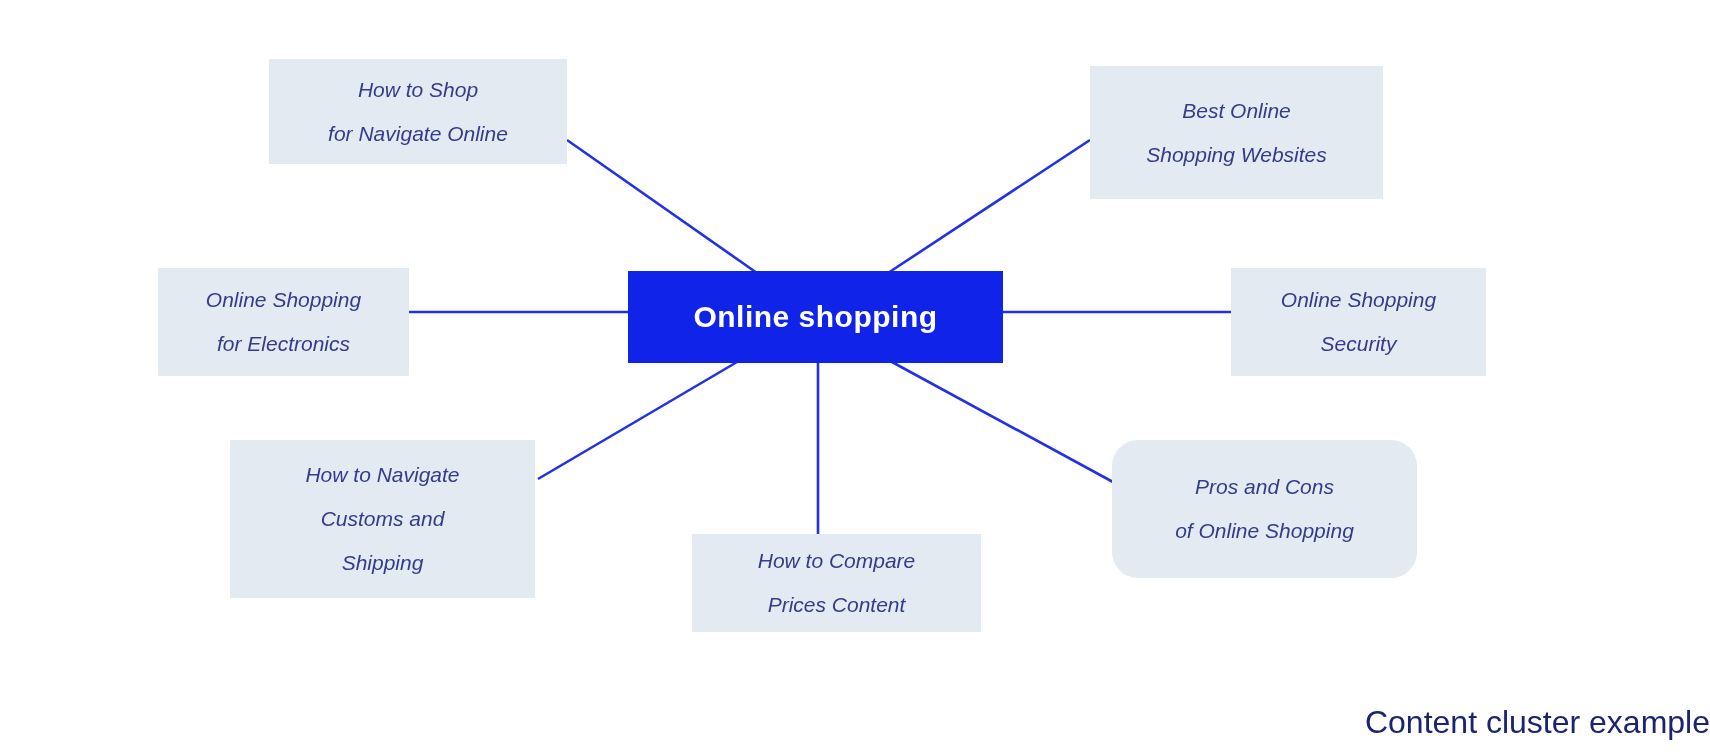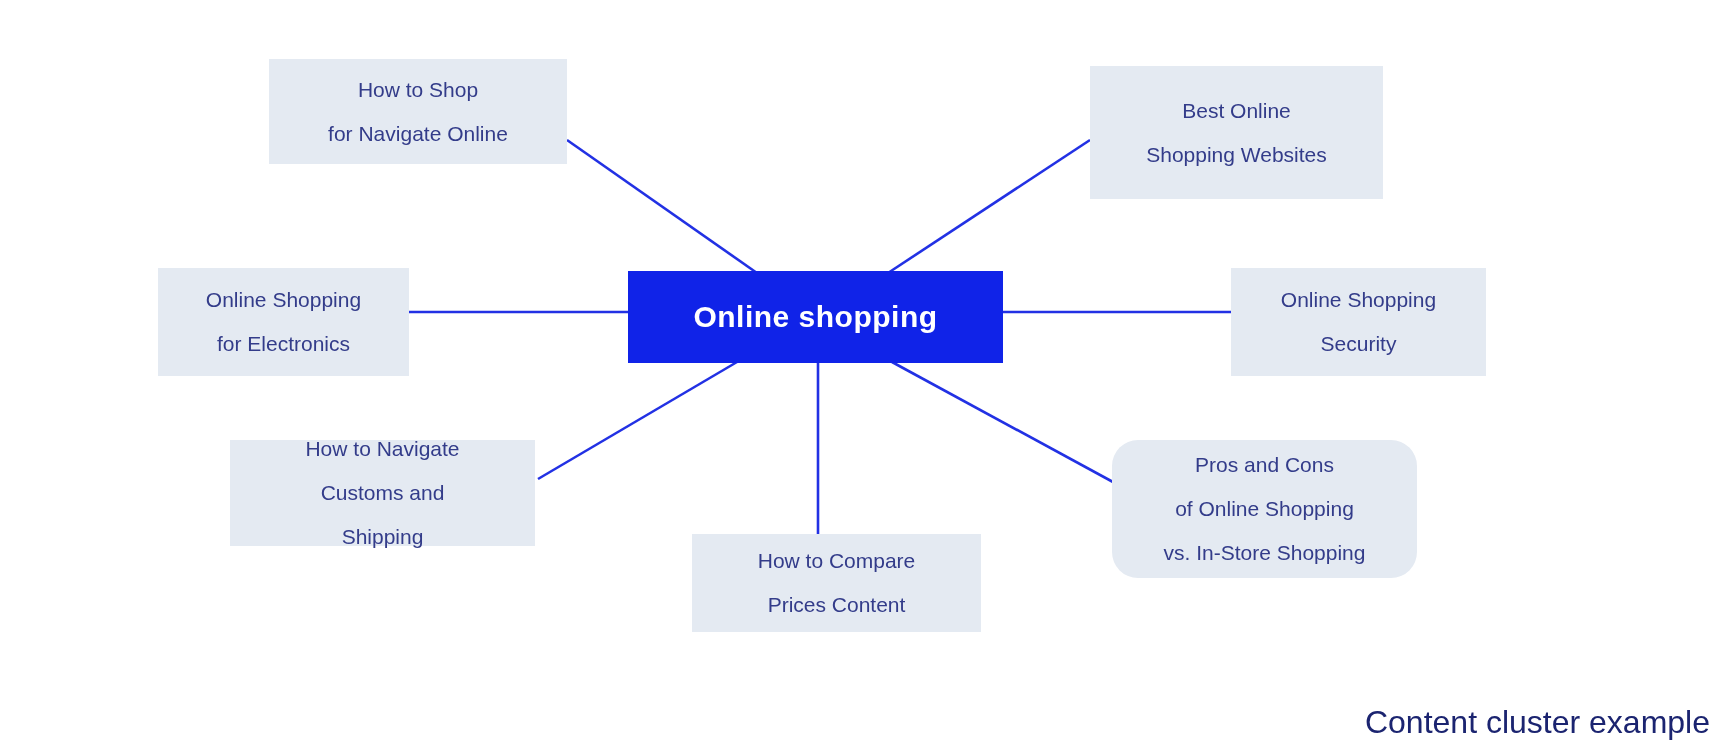--- a/index.html
+++ b/index.html
@@ -32,28 +32,29 @@
     background: #e4eaf2;
     color: #333c8a;
     display: flex;
     flex-direction: column;
     align-items: center;
     justify-content: center;
     text-align: center;
     font-size: 21px;
     line-height: 44px;
     cursor: default;
+    font-style: italic;
   }
   .node span { display: block; white-space: nowrap; }
 
   .node-top-left     { left: 269px;  top: 59px;  width: 298px; height: 105px; }
   .node-top-right    { left: 1090px; top: 66px;  width: 293px; height: 133px; }
   .node-left         { left: 158px;  top: 268px; width: 251px; height: 108px; }
   .node-right        { left: 1231px; top: 268px; width: 255px; height: 108px; }
-  .node-bottom-left  { left: 230px;  top: 440px; width: 305px; height: 106px; }
+  .node-bottom-left  { left: 230px;  top: 440px; width: 305px; height: 158px; }
   .node-bottom-mid   { left: 692px;  top: 534px; width: 289px; height: 98px;  }
   .node-bottom-right { left: 1112px; top: 440px; width: 305px; height: 138px; border-radius: 26px; }
 
   .node-center {
     position: absolute;
     left: 628px;
     top: 271px;
     width: 375px;
     height: 92px;
     background: #1023e8;
@@ -119,21 +120,20 @@
   </div>
 
   <div class="node node-bottom-mid">
     <span>How to Compare</span>
     <span>Prices Content</span>
   </div>
 
   <div class="node node-bottom-right">
     <span>Pros and Cons</span>
     <span>of Online Shopping</span>
-    <span>vs. In-Store Shopping</span>
   </div>
 
   <div class="node-center">
     <span>Online shopping</span>
   </div>
 
   <div class="caption">Content cluster example</div>
 
 </div>
 

